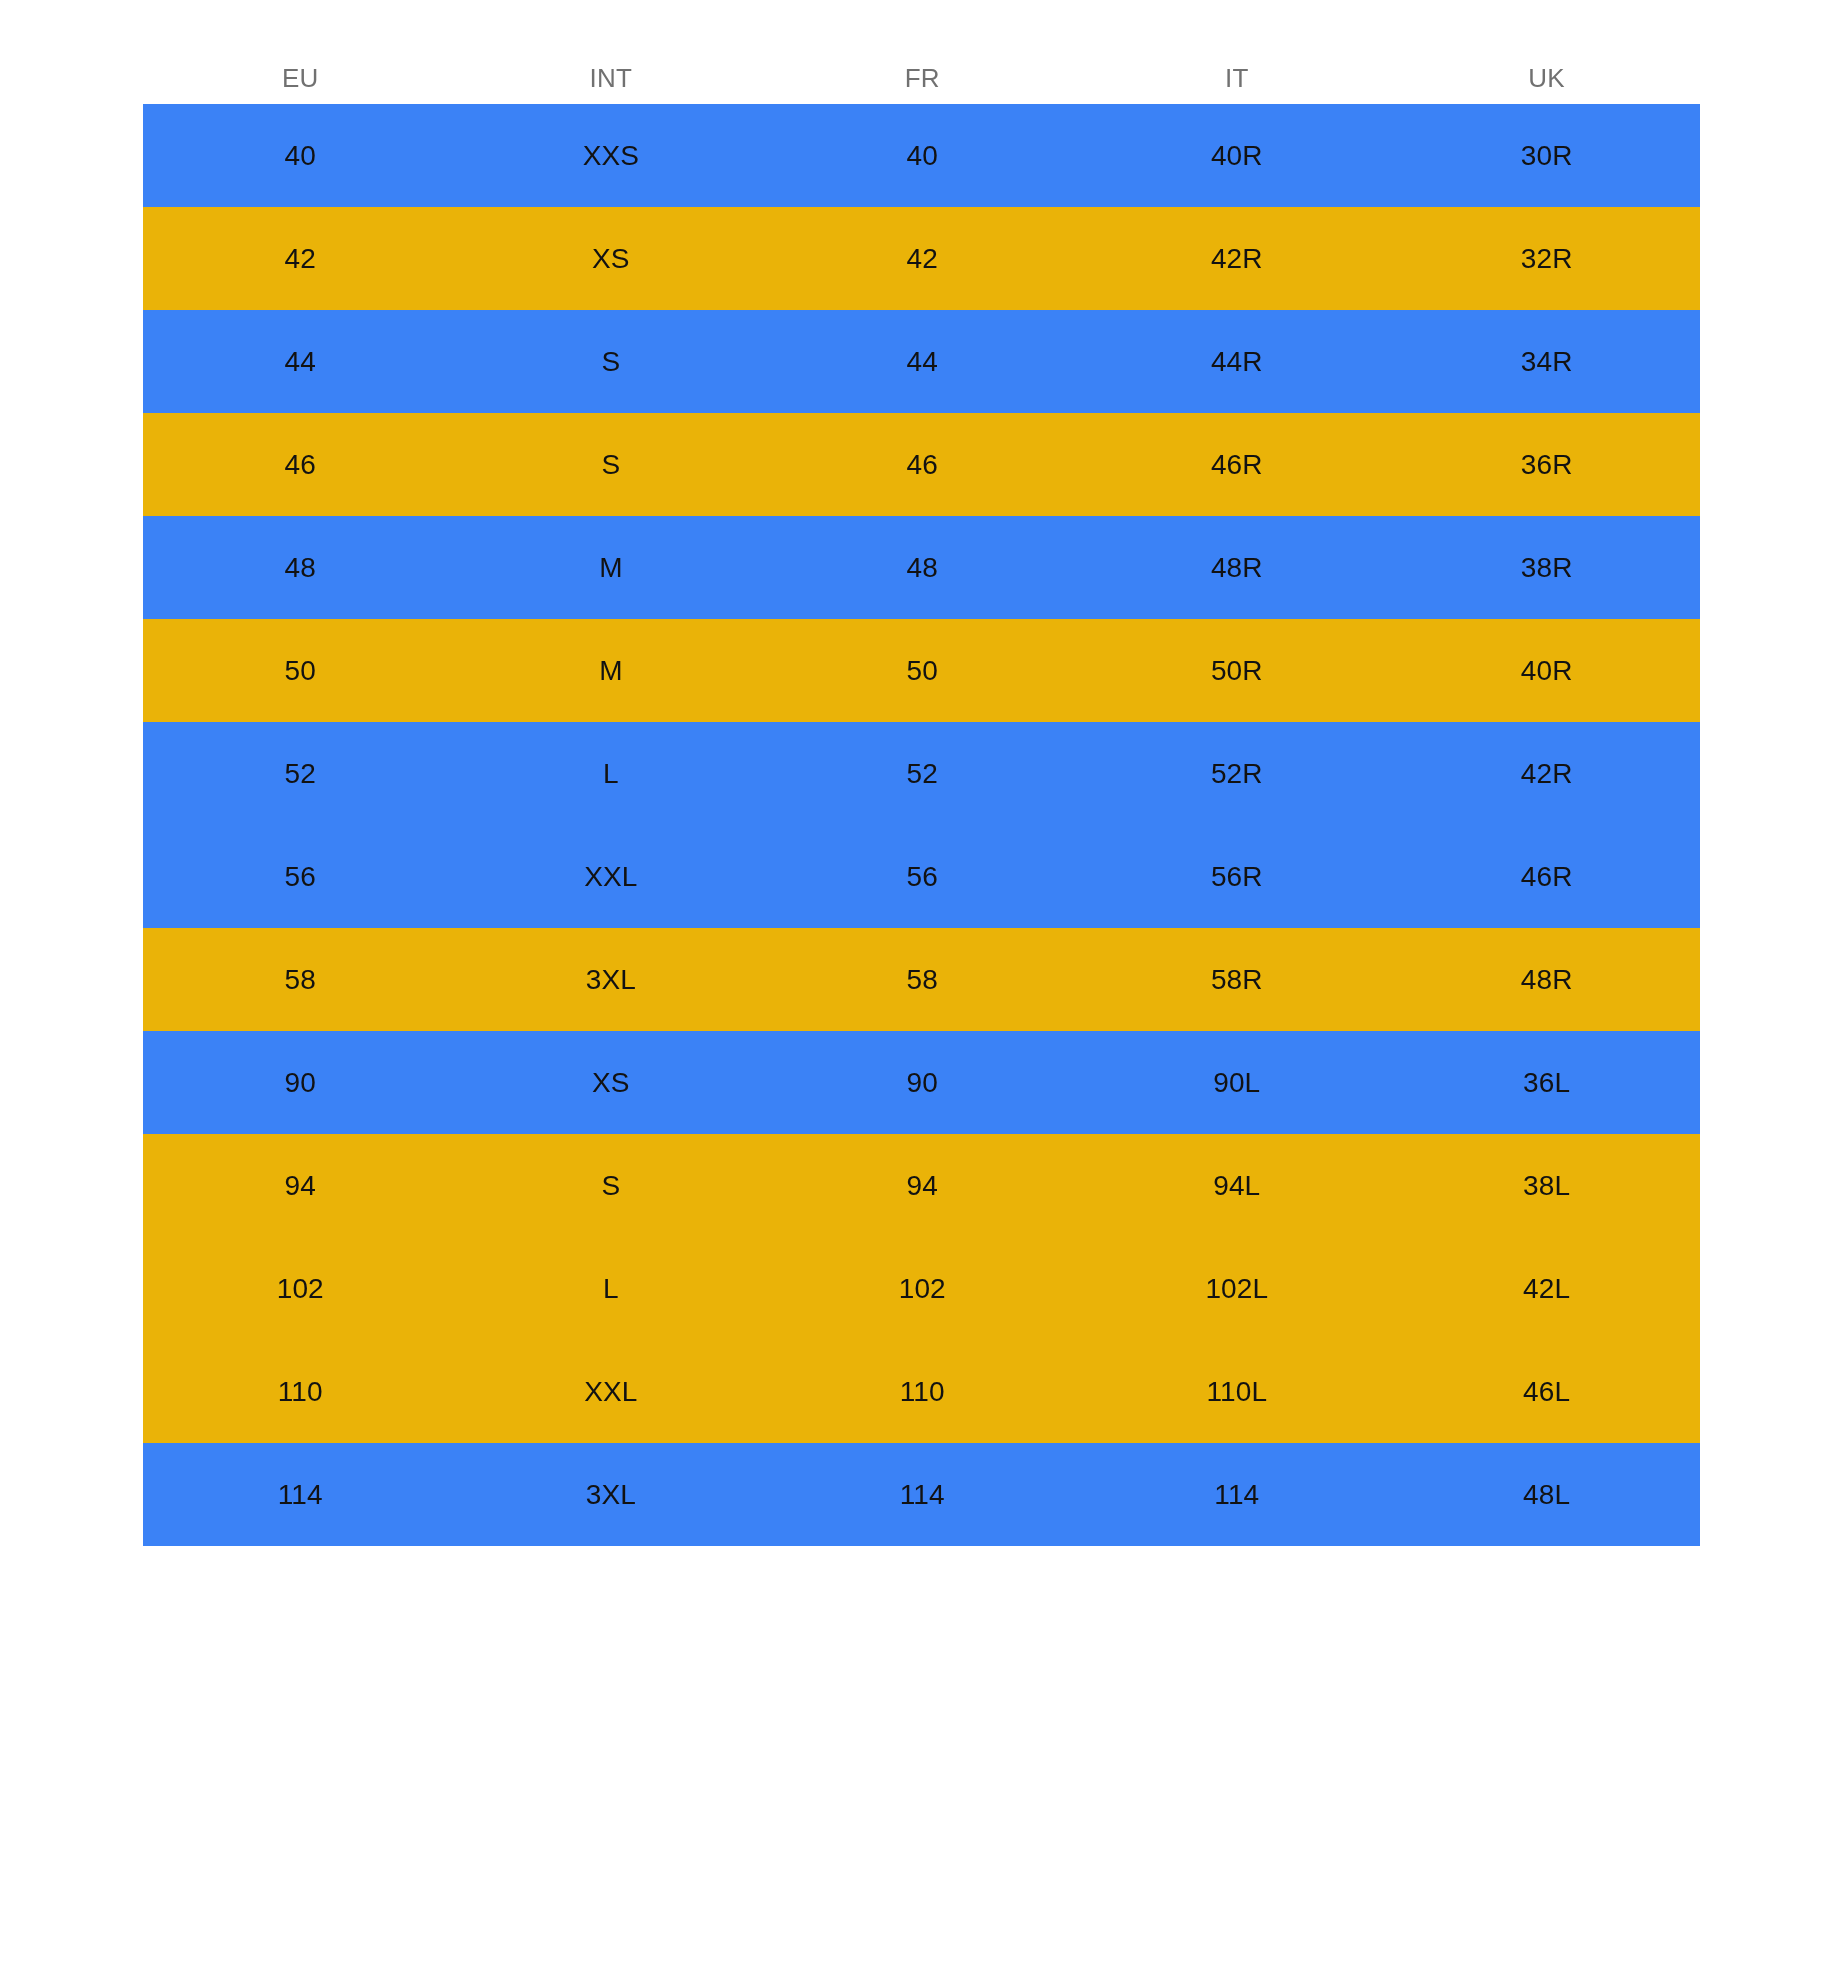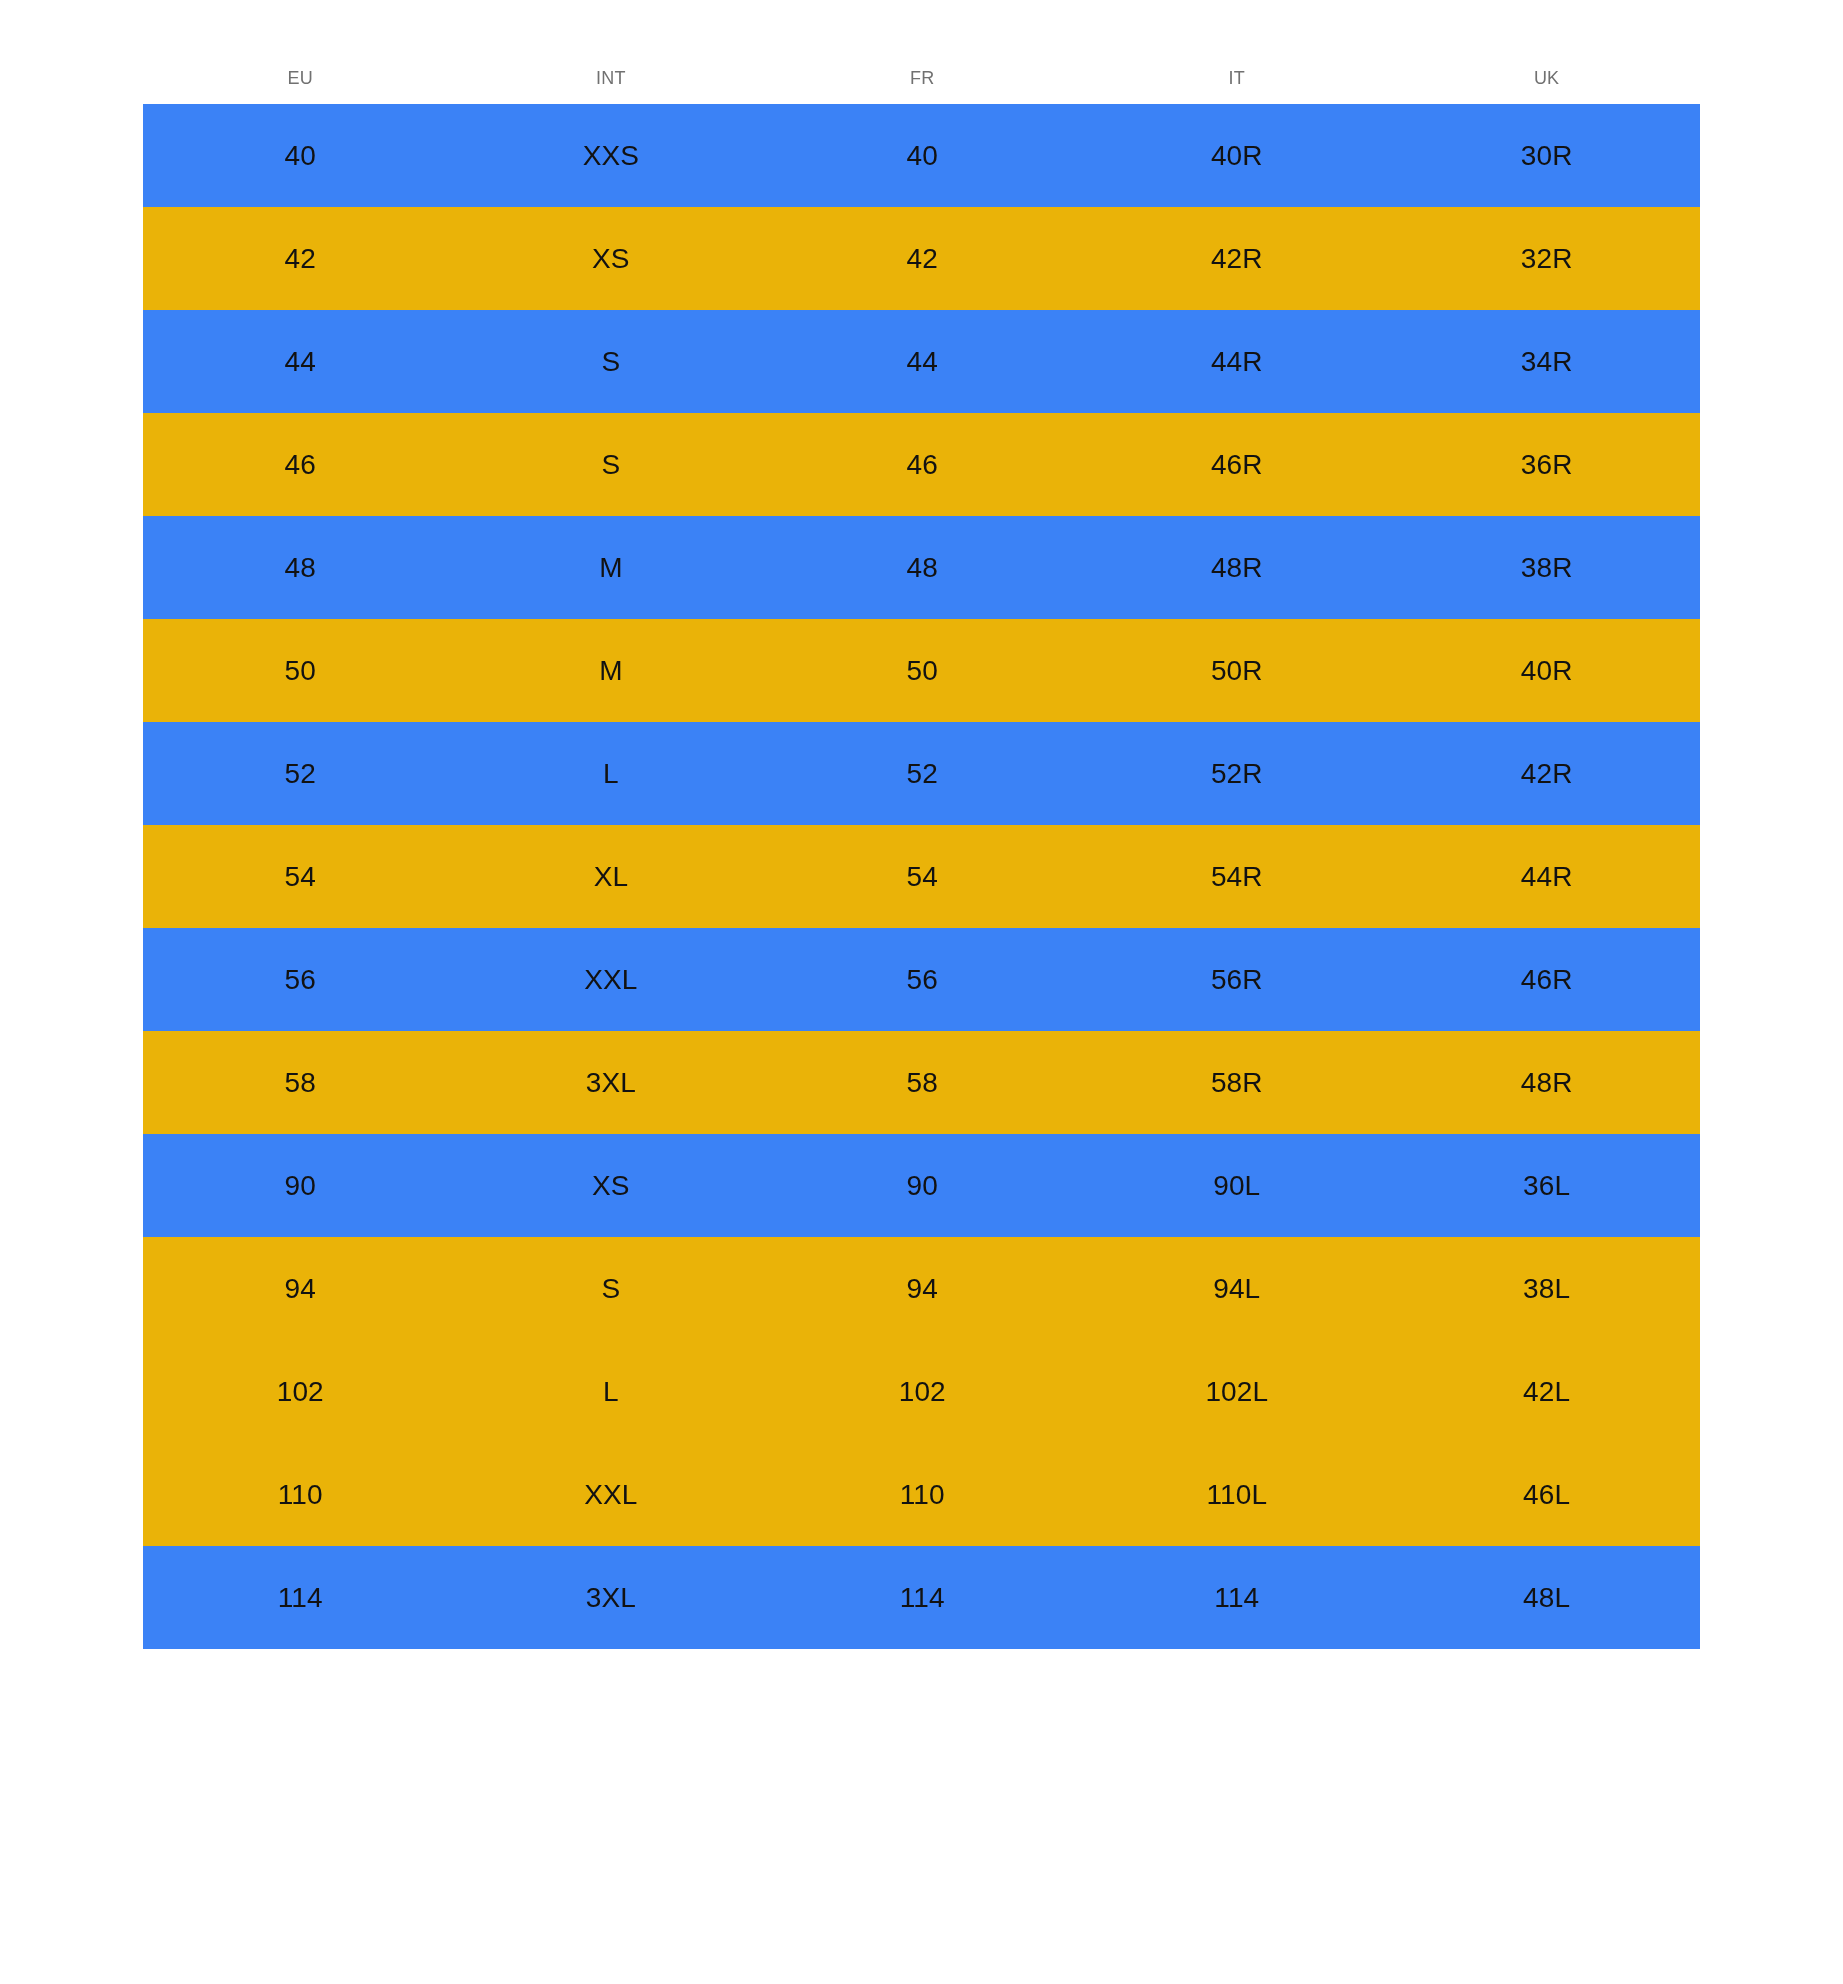--- a/index.html
+++ b/index.html
@@ -37,21 +37,21 @@
 
   table.size-table col.c-eu   { width: 20.2%; }
   table.size-table col.c-int  { width: 19.7%; }
   table.size-table col.c-fr   { width: 20.3%; }
   table.size-table col.c-it   { width: 20.1%; }
   table.size-table col.c-uk   { width: 19.7%; }
 
   thead th {
     height: 52px;
     padding: 0;
-    font-size: 18px;
+    font-size: 26px;
     font-weight: 400;
     color: #717171;
     text-align: center;
     vertical-align: middle;
     background: #ffffff;
     letter-spacing: 0.2px;
   }
 
   tbody td {
     height: 103px;
@@ -132,27 +132,20 @@
           <td>50R</td>
           <td>40R</td>
         </tr>
         <tr class="row-odd">
           <td>52</td>
           <td>L</td>
           <td>52</td>
           <td>52R</td>
           <td>42R</td>
         </tr>
-        <tr class="row-even">
-          <td>54</td>
-          <td>XL</td>
-          <td>54</td>
-          <td>54R</td>
-          <td>44R</td>
-        </tr>
         <tr class="row-odd">
           <td>56</td>
           <td>XXL</td>
           <td>56</td>
           <td>56R</td>
           <td>46R</td>
         </tr>
         <tr class="row-even">
           <td>58</td>
           <td>3XL</td>

